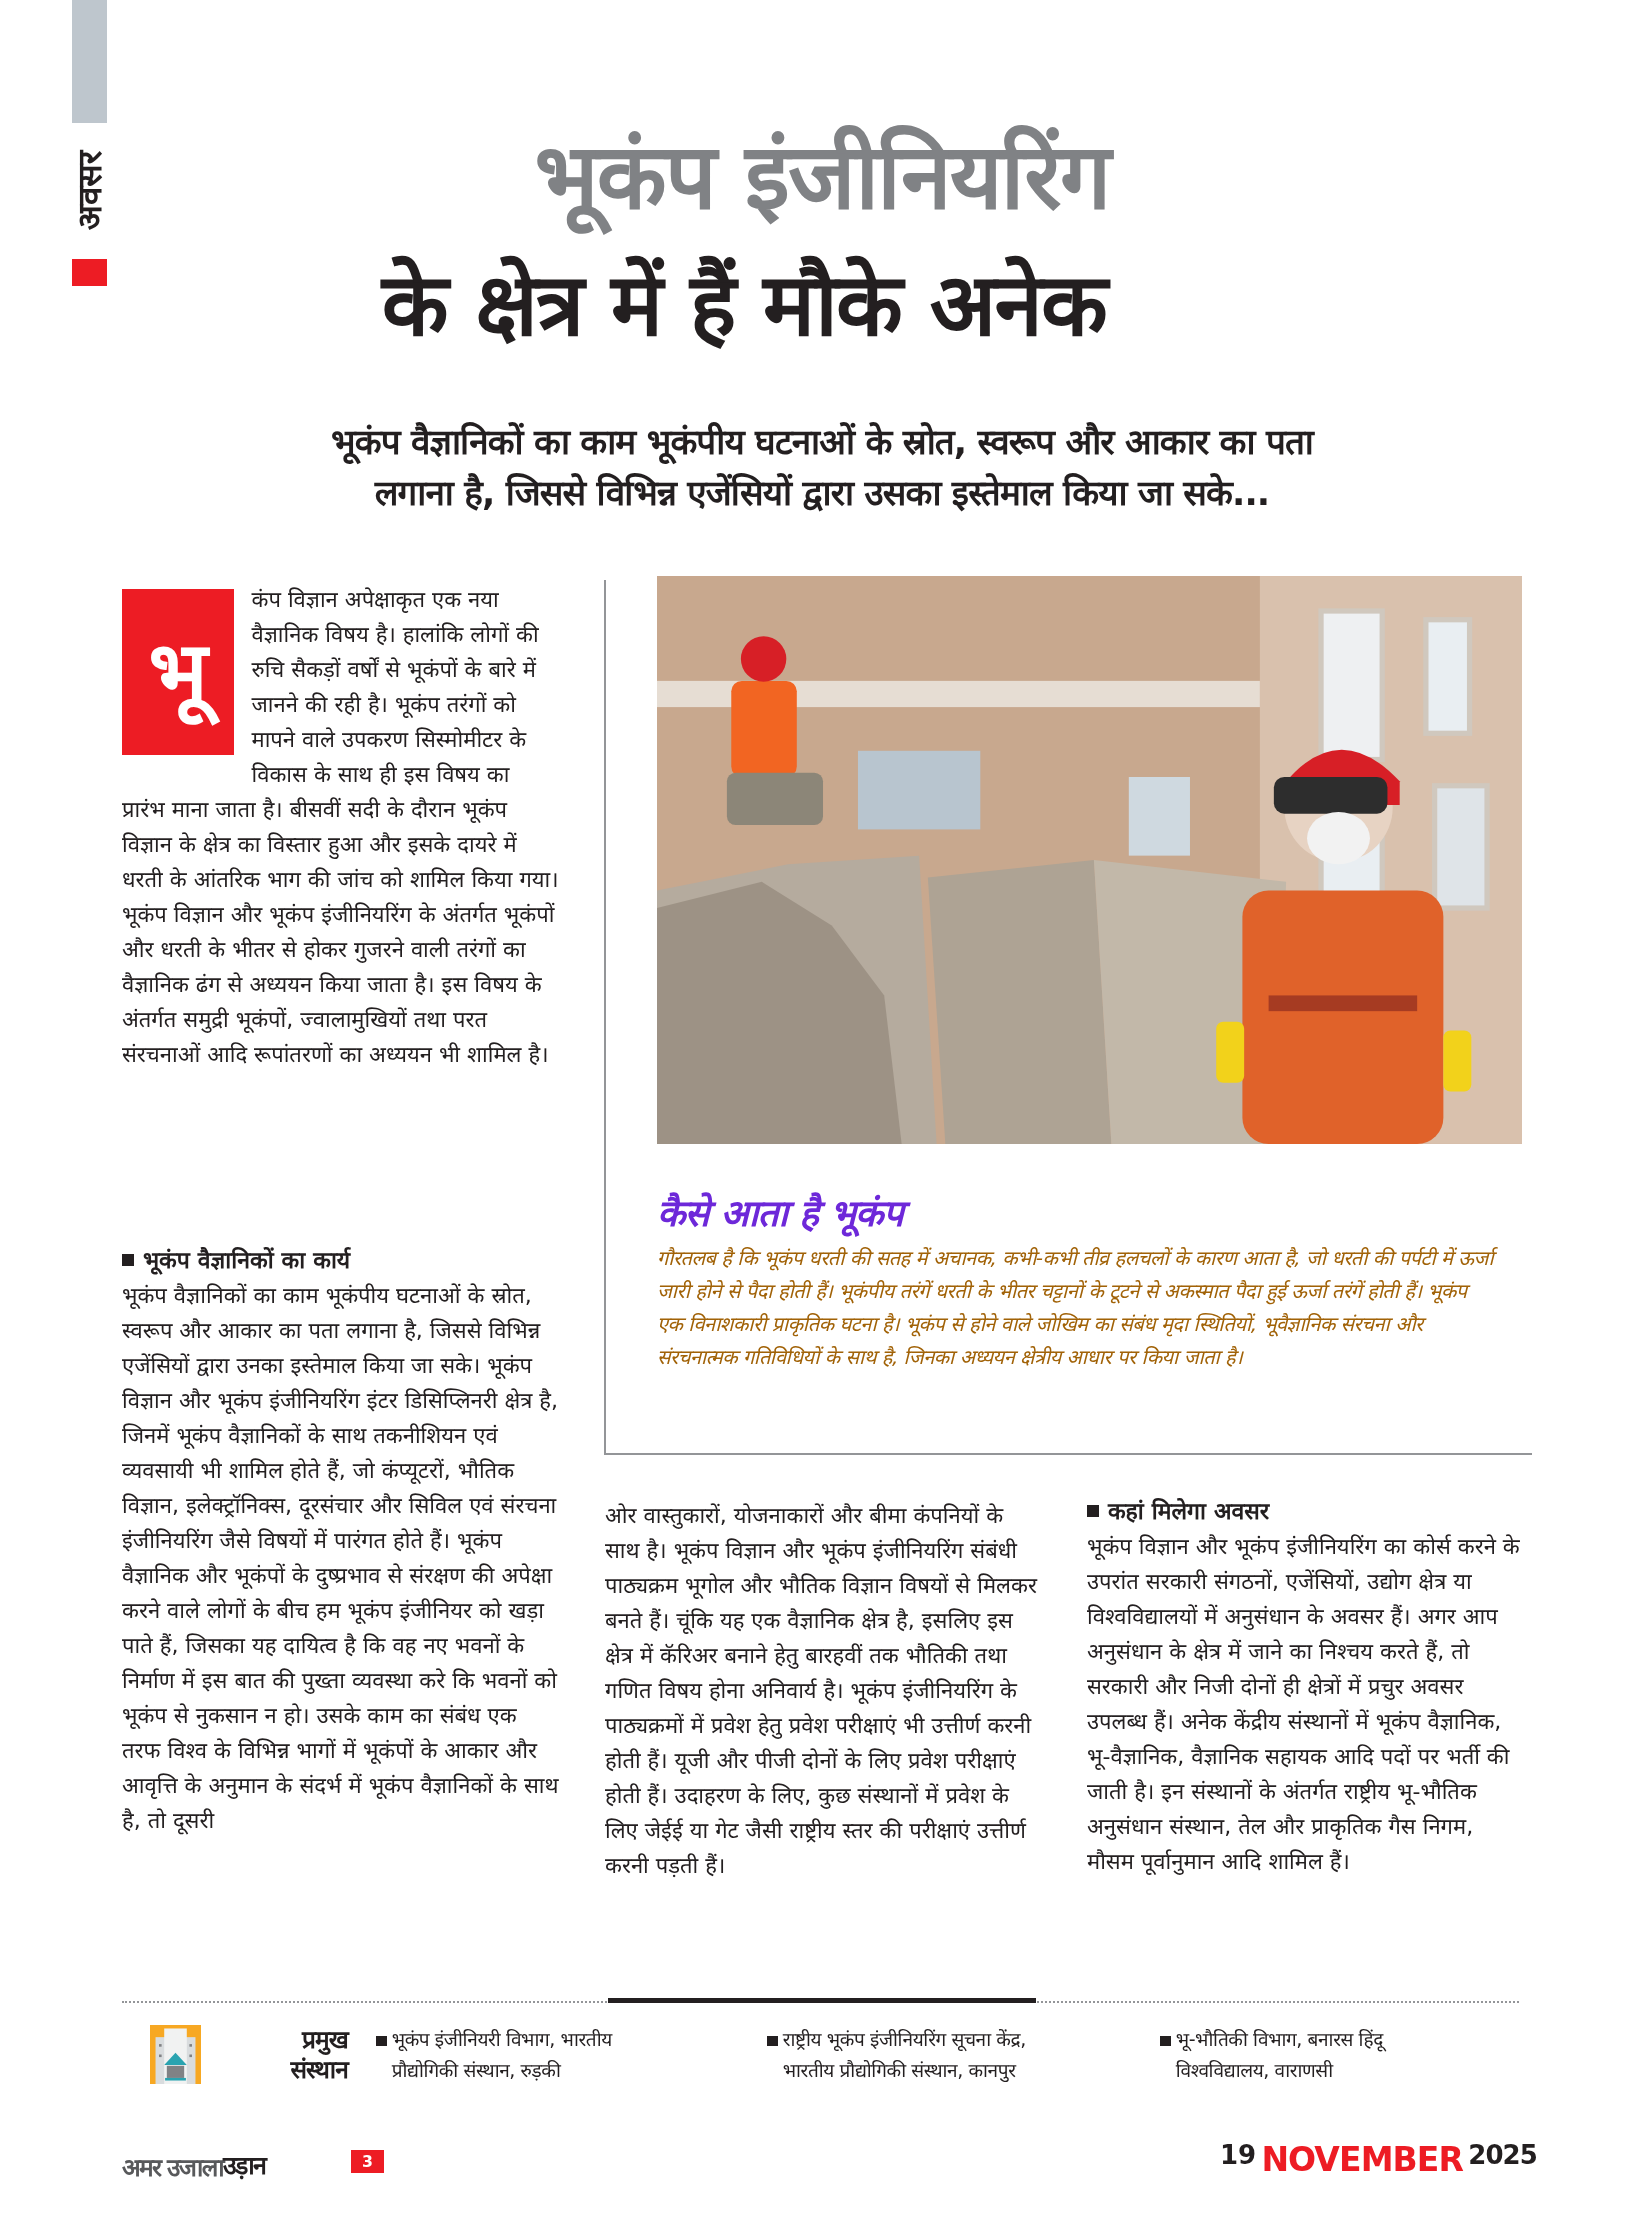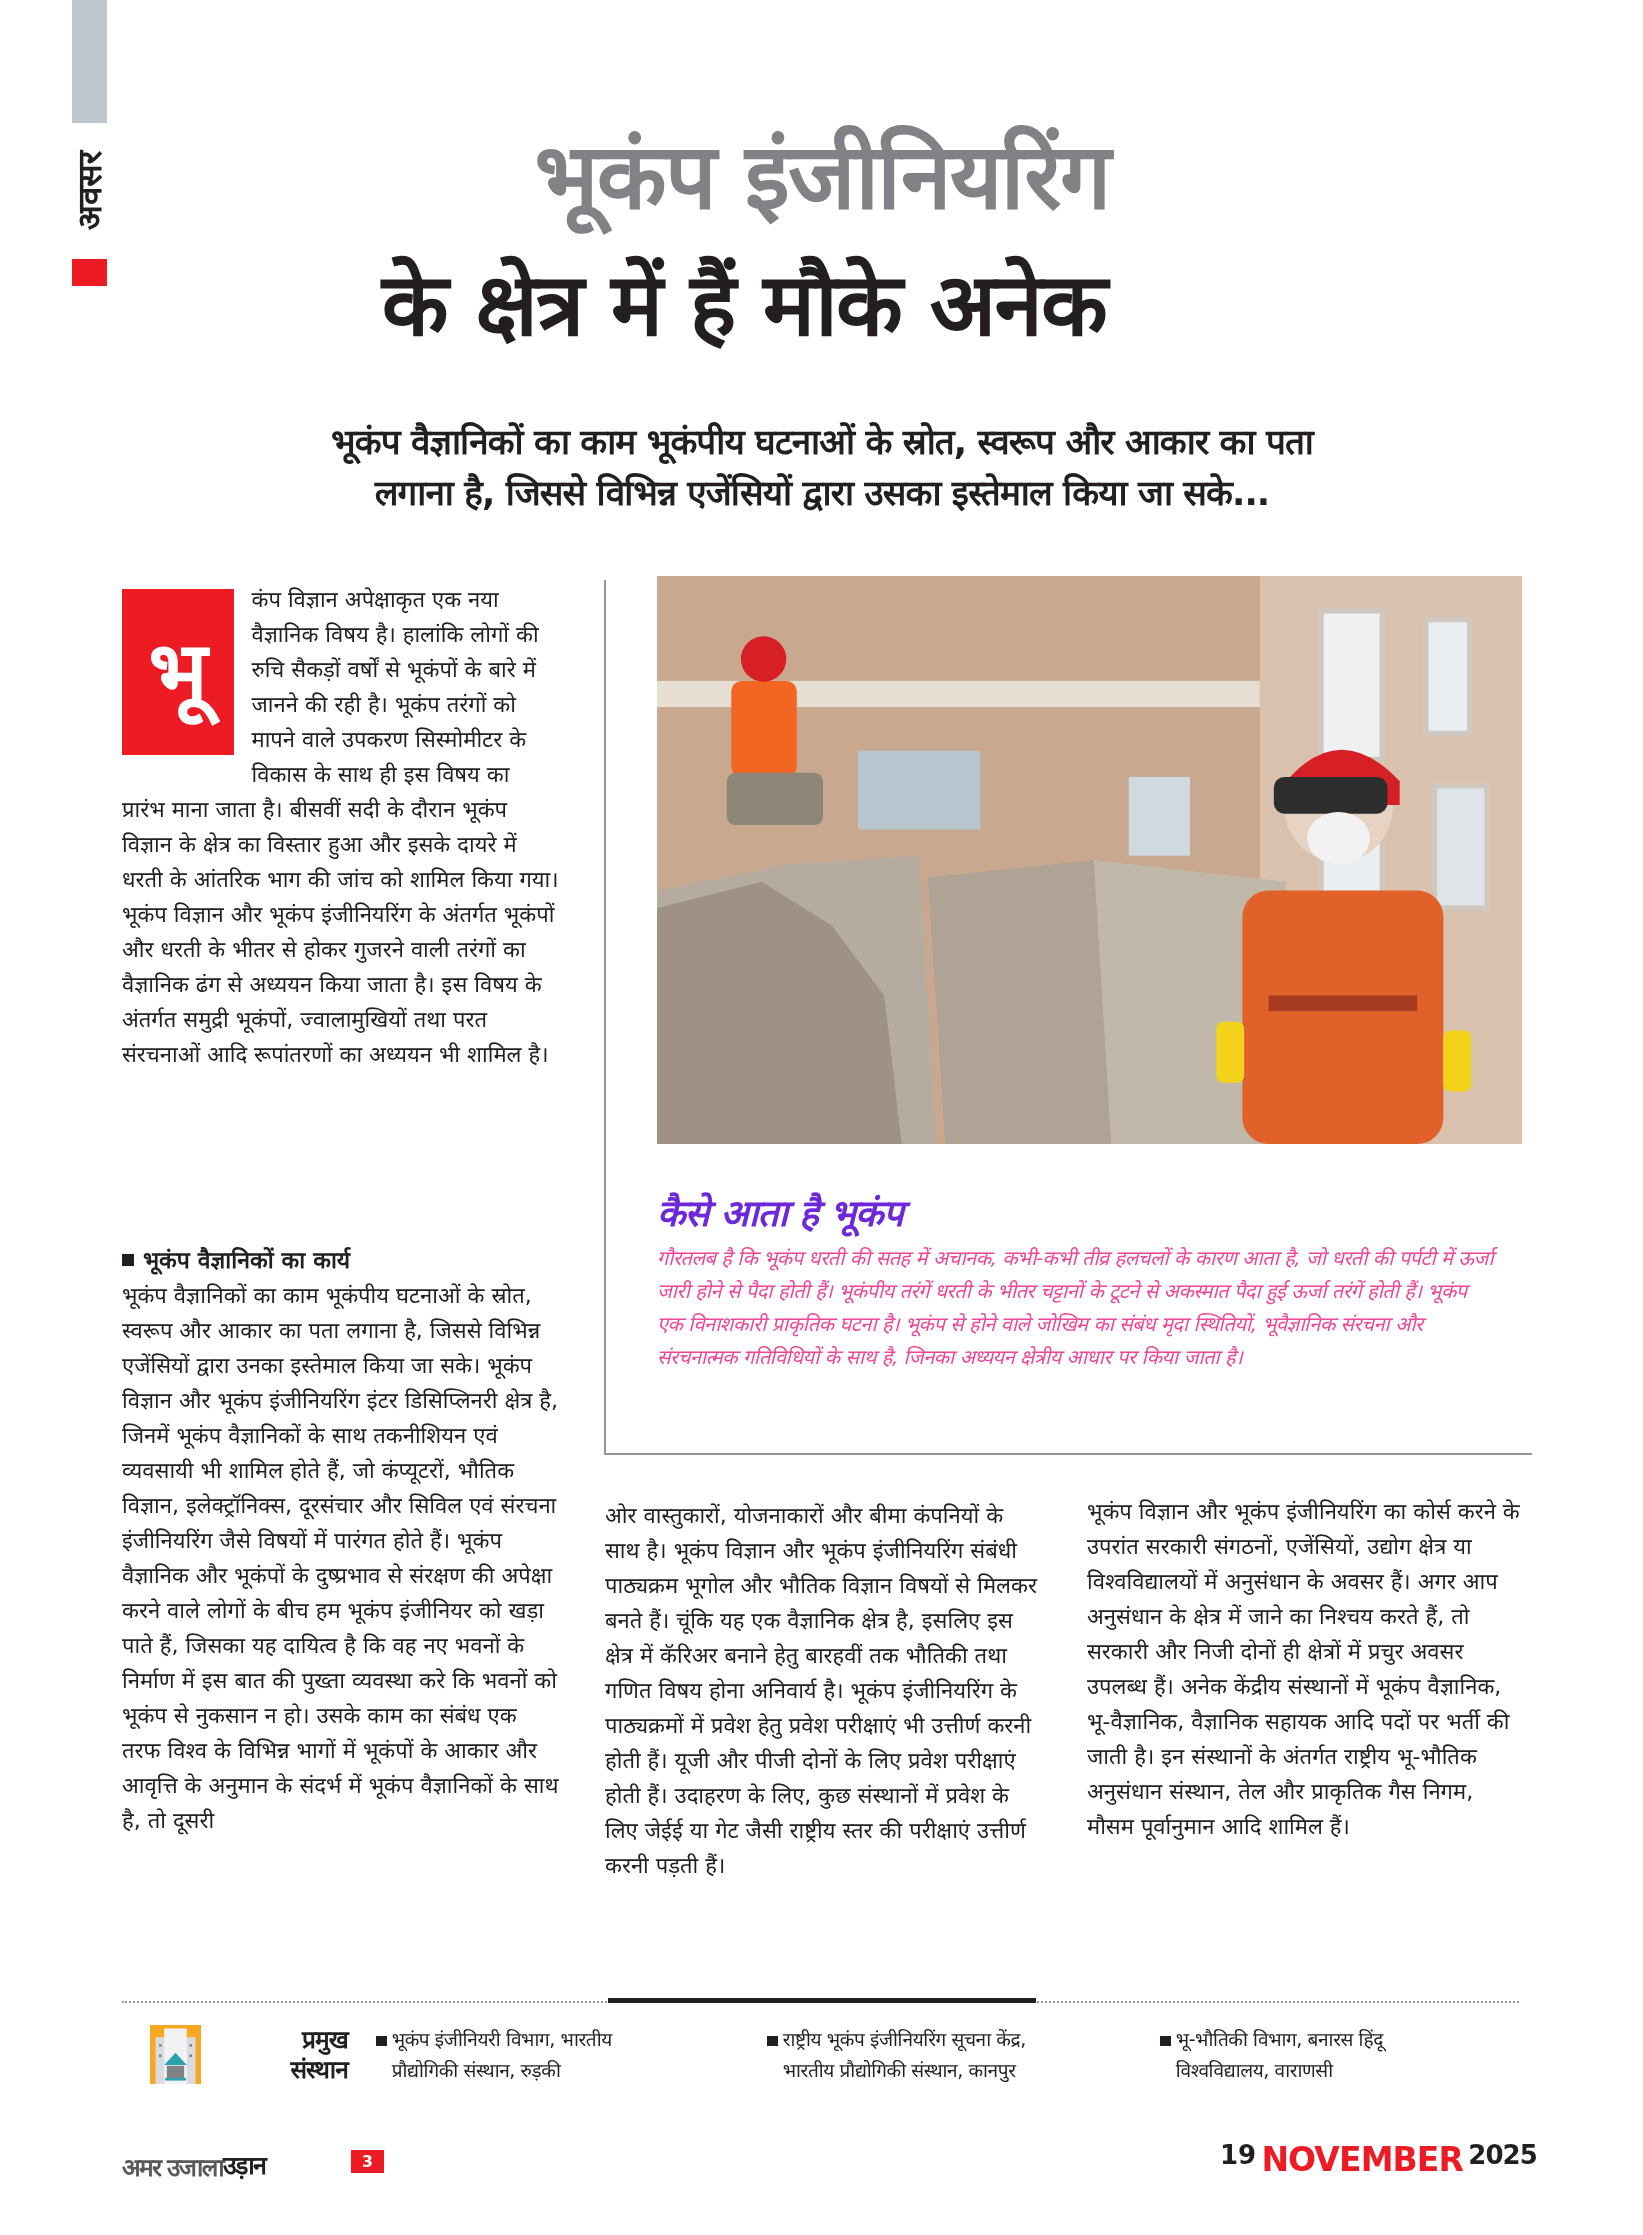--- a/index.html
+++ b/index.html
@@ -68,21 +68,21 @@
   .photo {
     left: 657px; top: 576px; width: 865px; height: 568px; overflow: hidden;
     background: linear-gradient(180deg, #c9a98f 0%, #b89a80 35%, #a8998a 55%, #b9b1a6 100%);
   }
   .infobox-title {
     left: 657px; top: 1186px; font-family: "DejaVu Sans", sans-serif; font-weight: 700;
     font-style: italic; font-size: 37px; color: #6d28d9; letter-spacing: -0.9px;
   }
   .infobox-text {
     left: 657px; top: 1242px; width: 838px; font-family: "DejaVu Sans", sans-serif;
-    font-style: italic; font-size: 20px; line-height: 33px; color: #ec4899;
+    font-style: italic; font-size: 20px; line-height: 33px; color: #a16207;
     letter-spacing: -0.5px;
   }
 
   .col-mid { left: 605px; top: 1498px; width: 437px; }
   .col-right { left: 1087px; top: 1494px; width: 437px; }
   .col-mid p, .col-right p, .col-left-2 p { margin: 0; }
 
   
   .sep-dotted {
     left: 122px; top: 2001px; width: 1397px; height: 0;
@@ -194,20 +194,21 @@
 </div>
 
 <div class="abs infobox-title">कैसे आता है भूकंप</div>
 <div class="abs infobox-text">गौरतलब है कि भूकंप धरती की सतह में अचानक, कभी-कभी तीव्र हलचलों के कारण आता है, जो धरती की पर्पटी में ऊर्जा जारी होने से पैदा होती हैं। भूकंपीय तरंगें धरती के भीतर चट्टानों के टूटने से अकस्मात पैदा हुई ऊर्जा तरंगें होती हैं। भूकंप एक विनाशकारी प्राकृतिक घटना है। भूकंप से होने वाले जोखिम का संबंध मृदा स्थितियों, भूवैज्ञानिक संरचना और संरचनात्मक गतिविधियों के साथ है, जिनका अध्ययन क्षेत्रीय आधार पर किया जाता है।</div>
 
 <div class="abs body-text col-mid">
   <p>ओर वास्तुकारों, योजनाकारों और बीमा कंपनियों के साथ है। भूकंप विज्ञान और भूकंप इंजीनियरिंग संबंधी पाठ्यक्रम भूगोल और भौतिक विज्ञान विषयों से मिलकर बनते हैं। चूंकि यह एक वैज्ञानिक क्षेत्र है, इसलिए इस क्षेत्र में कॅरिअर बनाने हेतु बारहवीं तक भौतिकी तथा गणित विषय होना अनिवार्य है। भूकंप इंजीनियरिंग के पाठ्यक्रमों में प्रवेश हेतु प्रवेश परीक्षाएं भी उत्तीर्ण करनी होती हैं। यूजी और पीजी दोनों के लिए प्रवेश परीक्षाएं होती हैं। उदाहरण के लिए, कुछ संस्थानों में प्रवेश के लिए जेईई या गेट जैसी राष्ट्रीय स्तर की परीक्षाएं उत्तीर्ण करनी पड़ती हैं।</p>
 </div>
 
 <div class="abs body-text col-right">
+  <h3 class="subhead"><span class="sq"></span><span>कहां मिलेगा अवसर</span></h3>
   <p>भूकंप विज्ञान और भूकंप इंजीनियरिंग का कोर्स करने के उपरांत सरकारी संगठनों, एजेंसियों, उद्योग क्षेत्र या विश्वविद्यालयों में अनुसंधान के अवसर हैं। अगर आप अनुसंधान के क्षेत्र में जाने का निश्चय करते हैं, तो सरकारी और निजी दोनों ही क्षेत्रों में प्रचुर अवसर उपलब्ध हैं। अनेक केंद्रीय संस्थानों में भूकंप वैज्ञानिक, भू-वैज्ञानिक, वैज्ञानिक सहायक आदि पदों पर भर्ती की जाती है। इन संस्थानों के अंतर्गत राष्ट्रीय भू-भौतिक अनुसंधान संस्थान, तेल और प्राकृतिक गैस निगम, मौसम पूर्वानुमान आदि शामिल हैं।</p>
 </div>
 
 <div class="abs sep-dotted"></div>
 <div class="abs sep-solid"></div>
 
 <div class="abs inst-icon">
   <svg width="51" height="59" viewBox="0 0 58 68" xmlns="http://www.w3.org/2000/svg">
     <rect width="58" height="68" fill="#f7a823"></rect>
     <rect x="6" y="14" width="46" height="54" fill="#d9dcde"></rect>

